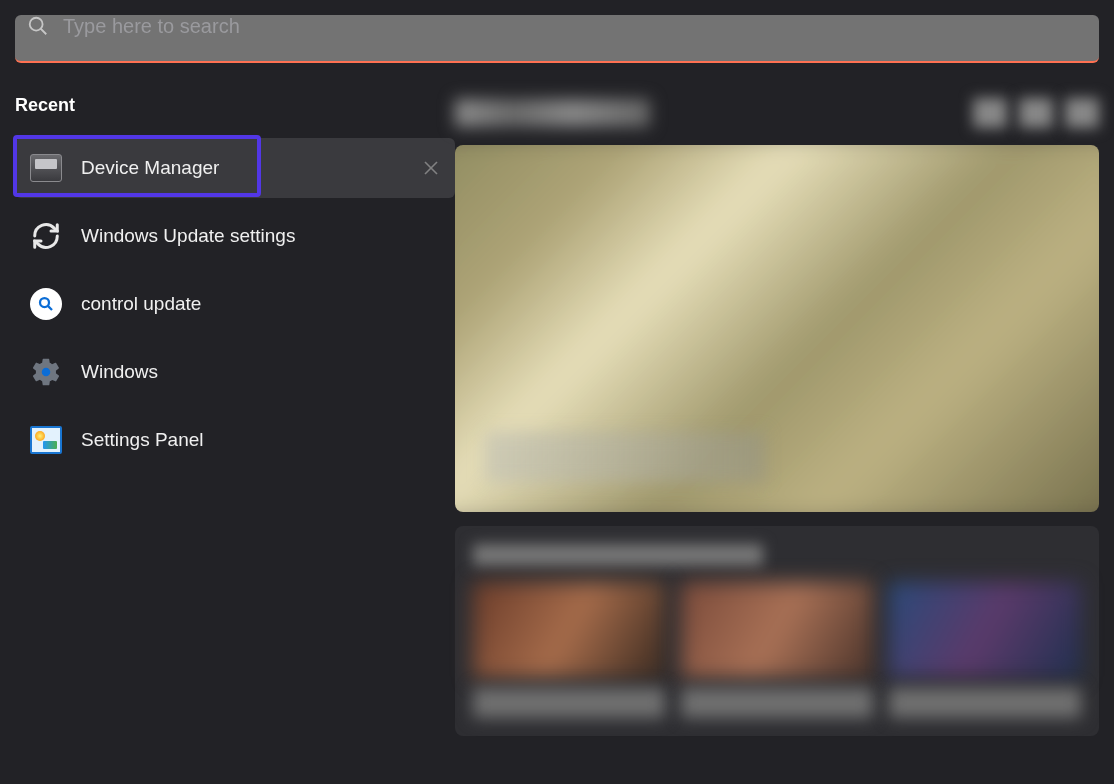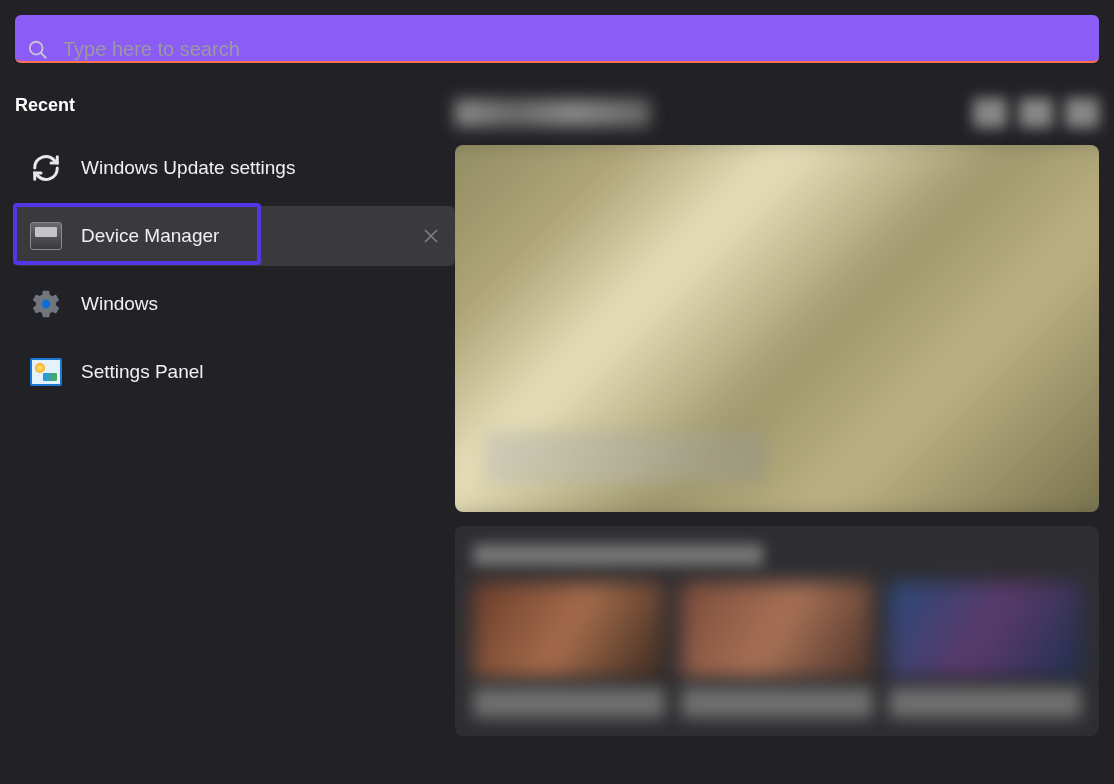--- a/index.html
+++ b/index.html
@@ -11,24 +11,24 @@
     width: 1114px;
     height: 784px;
     background: #222226;
     font-family: "Segoe UI", Arial, sans-serif;
     color: #ffffff;
     overflow: hidden;
   }
   .search-bar {
     margin: 15px 15px 0 15px;
     height: 48px;
-    background: #8b5cf6;
+    background: #737373;
     border-radius: 6px;
     display: flex;
-    align-items: flex-end;
+    align-items: flex-start;
     padding: 0 12px;
     border-bottom: 2px solid #ff7152;
   }
   .search-icon {
     width: 22px;
     height: 22px;
     margin-right: 14px;
     opacity: 0.9;
   }
   .search-input {
@@ -260,46 +260,57 @@
     </svg>
   </span>
   <input class="search-input" type="text" placeholder="Type here to search" style="">
 </div>
 
 <div class="content">
   <div class="left">
     <div class="section-title">Recent</div>
     <div class="recent-list">
 
+      <div class="recent-item highlighted">
+        <div class="highlight-box"></div>
+        <span class="item-icon">
+          <span class="ic-device"></span>
+        </span>
+        <span class="item-label">Device Manager</span>
+        <span class="close-icon">
+          <svg viewBox="0 0 16 16" stroke="#bbb" stroke-width="1.6">
+            <line x1="2" y1="2" x2="14" y2="14"></line>
+              <line x1="14" y1="2" x2="2" y2="14"></line>
+          </svg>
+        </span>
+      </div>
+
       <div class="recent-item">
         <span class="item-icon ic-refresh">
           <svg viewBox="0 0 24 24" fill="none" stroke="#e8e8e8" stroke-width="2.4" stroke-linecap="round">
             <path d="M3 12a9 9 0 0 1 15.5-6.3L21 8"></path>
             <polyline points="21 3 21 8 16 8"></polyline>
             <path d="M21 12a9 9 0 0 1-15.5 6.3L3 16"></path>
             <polyline points="3 21 3 16 8 16"></polyline>
           </svg>
         </span>
         <span class="item-label">Windows Update settings</span>
       </div>
 
-      <div class="recent-item highlighted">
-        <div class="highlight-box"></div>
+      <div class="recent-item">
         <span class="item-icon">
-          <span class="ic-device"></span>
-        </span>
-        <span class="item-label">Device Manager</span>
-        <span class="close-icon">
-          <svg viewBox="0 0 16 16" stroke="#bbb" stroke-width="1.6">
-            <line x1="2" y1="2" x2="14" y2="14"></line>
-              <line x1="14" y1="2" x2="2" y2="14"></line>
-          </svg>
-        </span>
-      </div>
-
+          <span class="ic-search-circle">
+            <svg viewBox="0 0 24 24" fill="none" stroke="#0b6dd6" stroke-width="3">
+              <circle cx="10" cy="10" r="6"></circle>
+              <line x1="20" y1="20" x2="14.5" y2="14.5"></line>
+            </svg>
+          </span>
+        </span>
+        <span class="item-label">control update</span>
+      </div>
 
       <div class="recent-item">
         <span class="item-icon ic-gear">
           <svg viewBox="0 0 24 24" fill="#6f7680">
             <path d="M19.4 13a7.8 7.8 0 0 0 .1-1 7.8 7.8 0 0 0-.1-1l2.1-1.6a.5.5 0 0 0 .1-.7l-2-3.4a.5.5 0 0 0-.6-.2l-2.5 1a7.6 7.6 0 0 0-1.7-1l-.4-2.6A.5.5 0 0 0 14 2h-4a.5.5 0 0 0-.5.4L9.1 5a7.6 7.6 0 0 0-1.7 1l-2.5-1a.5.5 0 0 0-.6.2l-2 3.4a.5.5 0 0 0 .1.7L4.5 11a7.8 7.8 0 0 0-.1 1 7.8 7.8 0 0 0 .1 1l-2.1 1.6a.5.5 0 0 0-.1.7l2 3.4a.5.5 0 0 0 .6.2l2.5-1a7.6 7.6 0 0 0 1.7 1l.4 2.6A.5.5 0 0 0 10 22h4a.5.5 0 0 0 .5-.4l.4-2.6a7.6 7.6 0 0 0 1.7-1l2.5 1a.5.5 0 0 0 .6-.2l2-3.4a.5.5 0 0 0-.1-.7Z"></path>
             <circle cx="12" cy="12" r="3.2" fill="#0b6dd6"></circle>
           </svg>
         </span>
         <span class="item-label">Windows</span>
       </div>

